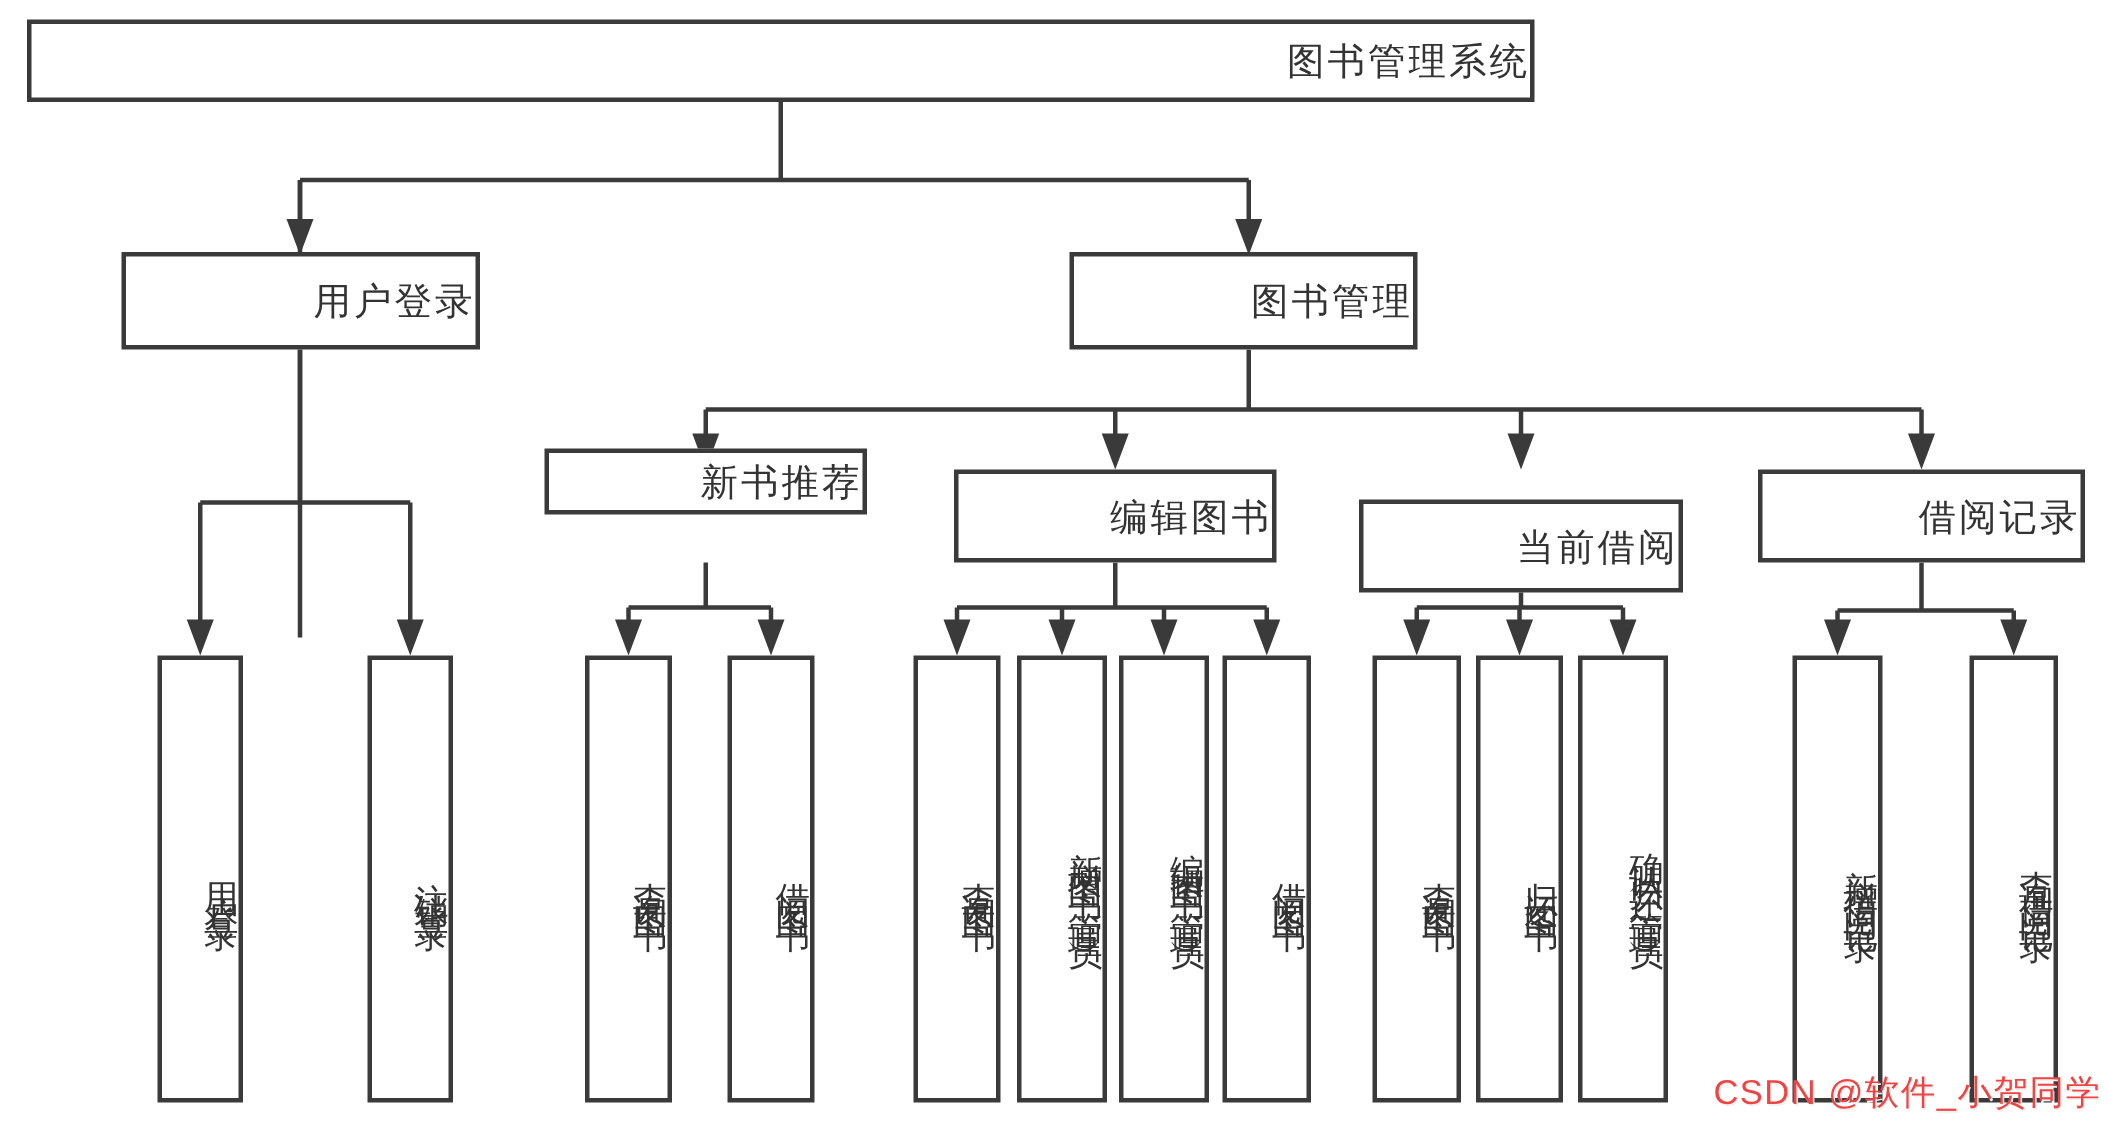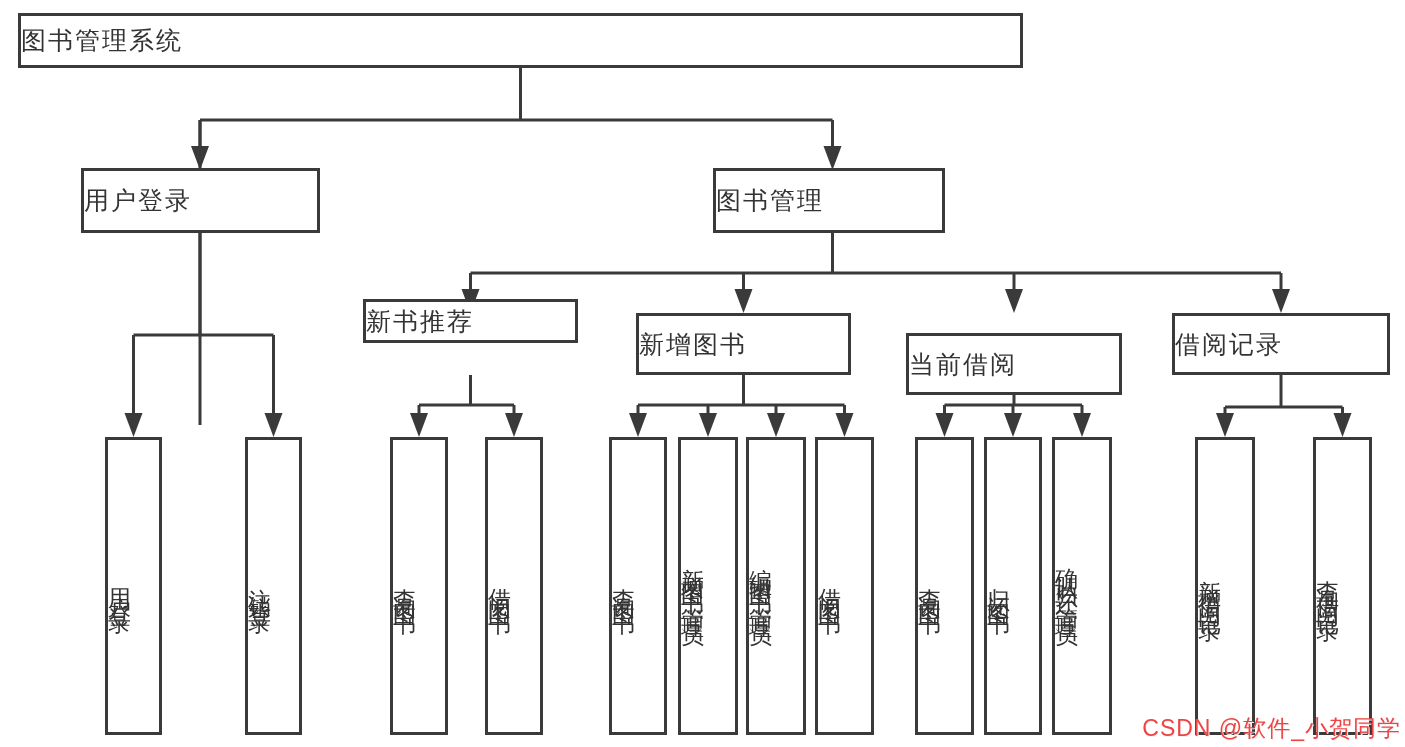--- a/index.html
+++ b/index.html
@@ -22,21 +22,21 @@
     width: 1405px;
     height: 747px;
   }
   .node {
     position: absolute;
     box-sizing: border-box;
     border: 3px solid #3a3a3a;
     background: #ffffff;
     display: flex;
     align-items: center;
-    justify-content: flex-start;
+    justify-content: flex-end;
     color: #333333;
   }
   .hnode span {
     font-size: 25px;
     letter-spacing: 2px;
     white-space: nowrap;
   }
   .vnode span {
     writing-mode: vertical-rl;
     text-orientation: mixed;
@@ -139,21 +139,21 @@
     <span>用户登录</span>
   </div>
   <div class="node hnode" style="left:713px; top:168px; width:232px; height:65px;">
     <span>图书管理</span>
   </div>
 
   <div class="node hnode" style="left:363px; top:299px; width:215px; height:44px;">
     <span>新书推荐</span>
   </div>
   <div class="node hnode" style="left:636px; top:313px; width:215px; height:62px;">
-    <span>新增图书</span>
+    <span>编辑图书</span>
   </div>
   <div class="node hnode" style="left:906px; top:313px; width:216px; height:62px;margin-top:20px;">
     <span>当前借阅</span>
   </div>
   <div class="node hnode" style="left:1172px; top:313px; width:218px; height:62px;">
     <span>借阅记录</span>
   </div>
 
   <div class="node vnode" style="left:105px; top:437px; width:57px; height:298px;">
     <span>用户登录</span>

